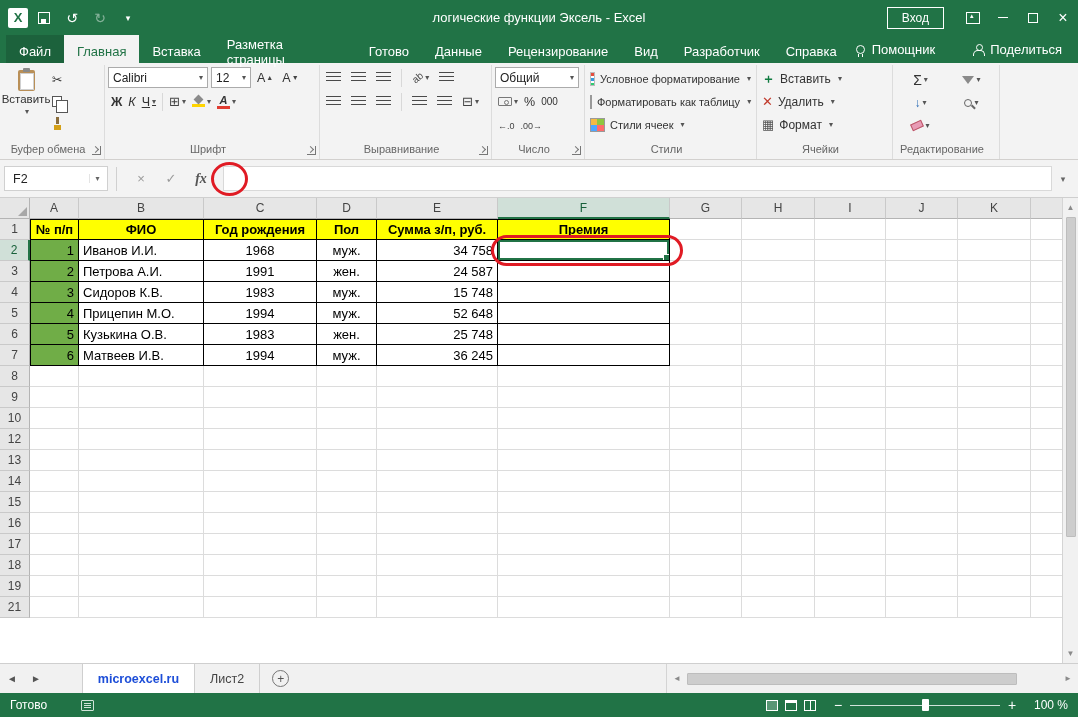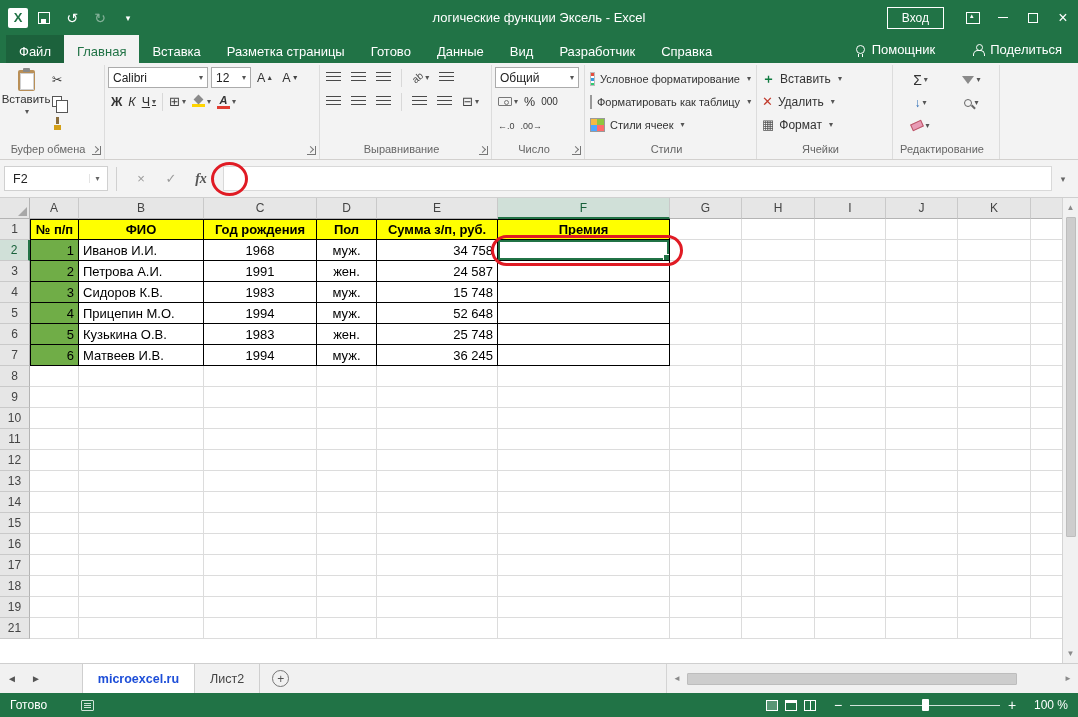--- a/index.html
+++ b/index.html
@@ -220,20 +220,21 @@
     </div>
   </div>
 
   <div class="tabrow">
     <span class="rtab file">Файл</span>
     <span class="rtab active">Главная</span>
     <span class="rtab">Вставка</span>
     <span class="rtab">Разметка страницы</span>
     <span class="rtab">Готово</span>
     <span class="rtab">Данные</span>
+    <span class="rtab">Рецензирование</span>
     <span class="rtab">Вид</span>
     <span class="rtab">Разработчик</span>
     <span class="rtab">Справка</span>
     <span class="assist">
       <span class="bulb"></span>
       <span>Помощник</span>
     </span>
     <span class="share">
       <span class="person"></span>
       <span>Поделиться</span>
@@ -301,20 +302,21 @@
             </span>
           <span class="mini">
               <span class="fcic">
                 <i>А</i>
                 <i class="cbar r"></i>
               </span>
               <span class="caret">▾</span>
             </span>
         </div>
       </div>
+      <div class="rg-caption">Шрифт</div>
       <span class="launcher"></span>
     </div>
 
     <div class="rgroup" style="width:172px">
       <div class="rg-body col">
         <div class="frow" style="gap:4px">
           <span class="mini">
               <span class="lines"></span>
             </span>
           <span class="mini">
@@ -633,35 +635,20 @@
           <div class="g-cell" style="width: 121px;"></div>
           <div class="g-cell" style="width: 172px;"></div>
           <div class="g-cell" style="width: 72px;"></div>
           <div class="g-cell" style="width: 73px;"></div>
           <div class="g-cell" style="width: 71px;"></div>
           <div class="g-cell" style="width: 72px;"></div>
           <div class="g-cell" style="width: 73px;"></div>
           <div class="g-cell g-fillc"></div>
         </div>
         <div class="g-row">
-          <div class="g-rh">11</div>
-          <div class="g-cell" style="width: 49px;"></div>
-          <div class="g-cell" style="width: 125px;"></div>
-          <div class="g-cell" style="width: 113px;"></div>
-          <div class="g-cell" style="width: 60px;"></div>
-          <div class="g-cell" style="width: 121px;"></div>
-          <div class="g-cell" style="width: 172px;"></div>
-          <div class="g-cell" style="width: 72px;"></div>
-          <div class="g-cell" style="width: 73px;"></div>
-          <div class="g-cell" style="width: 71px;"></div>
-          <div class="g-cell" style="width: 72px;"></div>
-          <div class="g-cell" style="width: 73px;"></div>
-          <div class="g-cell g-fillc"></div>
-        </div>
-        <div class="g-row">
           <div class="g-rh">12</div>
           <div class="g-cell" style="width: 49px;"></div>
           <div class="g-cell" style="width: 125px;"></div>
           <div class="g-cell" style="width: 113px;"></div>
           <div class="g-cell" style="width: 60px;"></div>
           <div class="g-cell" style="width: 121px;"></div>
           <div class="g-cell" style="width: 172px;"></div>
           <div class="g-cell" style="width: 72px;"></div>
           <div class="g-cell" style="width: 73px;"></div>
           <div class="g-cell" style="width: 71px;"></div>

